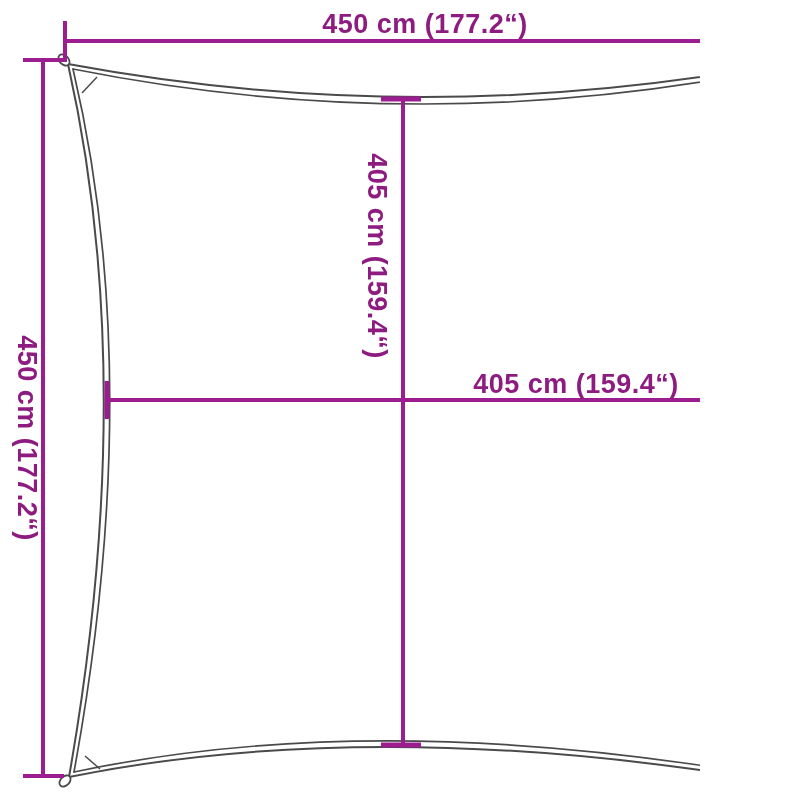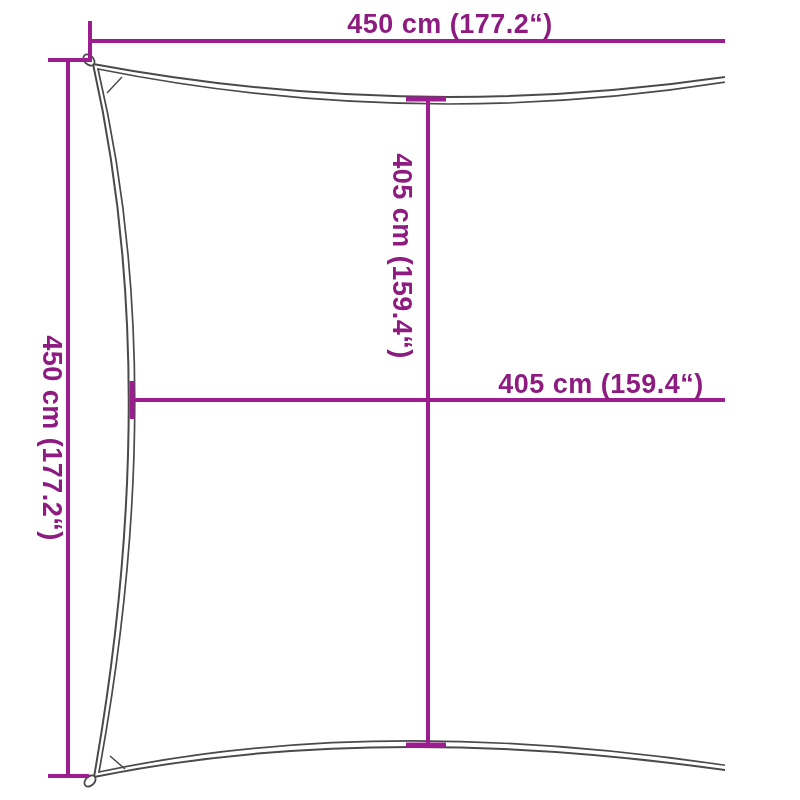--- a/index.html
+++ b/index.html
@@ -13,21 +13,20 @@
     padding:0;
     background:var(--background);
     font-family:"Liberation Sans", sans-serif;
   }
   .stage{
     position:relative;
     width:700px;
     height:800px;
     background:var(--background);
     overflow:hidden;
-    padding-left:25px;
   }
   svg{display:block}
   .sail-line{
     fill:none;
     stroke:var(--sail-outline);
     stroke-width:2;
     stroke-linecap:round;
   }
   .sail-line.thin{stroke-width:1.7}
   .corner-ring{

